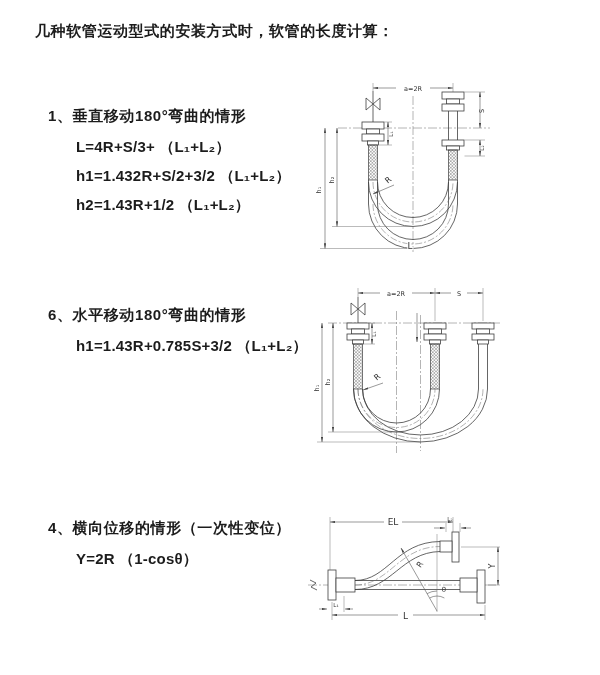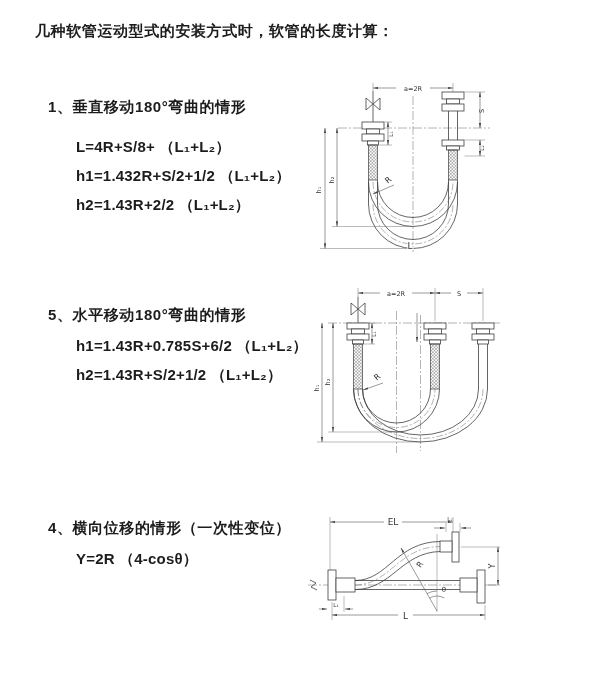--- a/index.html
+++ b/index.html
@@ -18,25 +18,25 @@
   .cl{stroke:#777;stroke-width:.55;fill:none;stroke-dasharray:9 2 2 2;}
   .hose-dash{stroke:#666;stroke-width:.5;fill:none;stroke-dasharray:7 2 2 2;}
 </style>
 </head>
 <body>
 
 <div class="page">
 
   <div class="doc-title">几种软管运动型式的安装方式时，软管的长度计算：</div>
 
-  <div class="sec-heading" style="left:48px;top:98px">1、垂直移动180°弯曲的情形</div>
+  <div class="sec-heading" style="left:48px;top:107px">1、垂直移动180°弯曲的情形</div>
   <div class="formulas" style="left:76px;top:132px">
-    <div class="formula-line">L=4R+S/8+ （L₁+L₂）</div>
-    <div class="formula-line">h1=1.432R+S/2+1/2 （L₁+L₂）</div>
-    <div class="formula-line">h2=1.43R+2/2 （L₁+L₂）</div>
+    <div class="formula-line">L=4R+S/3+ （L₁+L₂）</div>
+    <div class="formula-line">h1=1.432R+S/2+3/2 （L₁+L₂）</div>
+    <div class="formula-line">h2=1.43R+1/2 （L₁+L₂）</div>
   </div>
 
   <svg class="diag" style="left:310px;top:78px" width="290" height="176" viewBox="0 0 290 176">
     <defs>
       <marker id="arr" viewBox="0 0 10 4" markerWidth="9" markerHeight="3.6" refX="9.5" refY="2" orient="auto-start-reverse">
           <path d="M0,0 L10,2 L0,4 Z" fill="#444"></path>
         </marker>
       <pattern id="hx" width="3.2" height="3.2" patternUnits="userSpaceOnUse">
         <path d="M0,3.2 L3.2,0 M0,0 L3.2,3.2" stroke="#6a6a6a" stroke-width="0.45"></path>
       </pattern>
@@ -111,24 +111,23 @@
     </g>
 
     <g>
       <path class="dim" d="M84,107 L63,116" marker-end="url(#arr)"></path>
       <text x="80" y="104" font-size="8" text-anchor="middle" transform="rotate(-40 80 104)">R</text>
     </g>
 
     <text x="100" y="171" font-size="9" text-anchor="middle" stroke="#fff" stroke-width="2" paint-order="stroke">L</text>
   </svg>
 
-  <div class="sec-heading" style="left:48px;top:306px">5、水平移动180°弯曲的情形</div>
+  <div class="sec-heading" style="left:48px;top:306px">6、水平移动180°弯曲的情形</div>
   <div class="formulas" style="left:76px;top:331px">
-    <div class="formula-line">h1=1.43R+0.785S+6/2 （L₁+L₂）</div>
-    <div class="formula-line">h2=1.43R+S/2+1/2 （L₁+L₂）</div>
+    <div class="formula-line">h1=1.43R+0.785S+3/2 （L₁+L₂）</div>
   </div>
 
   <svg class="diag" style="left:308px;top:285px" width="292" height="172" viewBox="0 0 292 172">
 
     <g>
       <path class="cl" d="M88.5,26 V168"></path>
       <path class="cl" d="M112.5,30 V166"></path>
       <path class="cl" d="M20,38 H205"></path>
     </g>
 
@@ -197,21 +196,21 @@
     <path class="dim" d="M109,28 V57" marker-end="url(#arr)"></path>
 
     <g>
       <path class="dim" d="M75,98 L55,105" marker-end="url(#arr)"></path>
       <text x="71" y="94" font-size="8" text-anchor="middle" transform="rotate(-40 71 94)">R</text>
     </g>
   </svg>
 
   <div class="sec-heading" style="left:48px;top:519px">4、横向位移的情形（一次性变位）</div>
   <div class="formulas" style="left:76px;top:544px">
-    <div class="formula-line">Y=2R （4-cosθ）</div>
+    <div class="formula-line">Y=2R （1-cosθ）</div>
   </div>
 
   <svg class="diag" style="left:300px;top:508px" width="300" height="130" viewBox="0 0 300 130">
 
     <g>
       <path class="cl" d="M8,77 H196"></path>
       <path class="obj" d="M10,72 L16,75 L11,79 L17,82" stroke-width=".6"></path>
     </g>
 
     <g>

